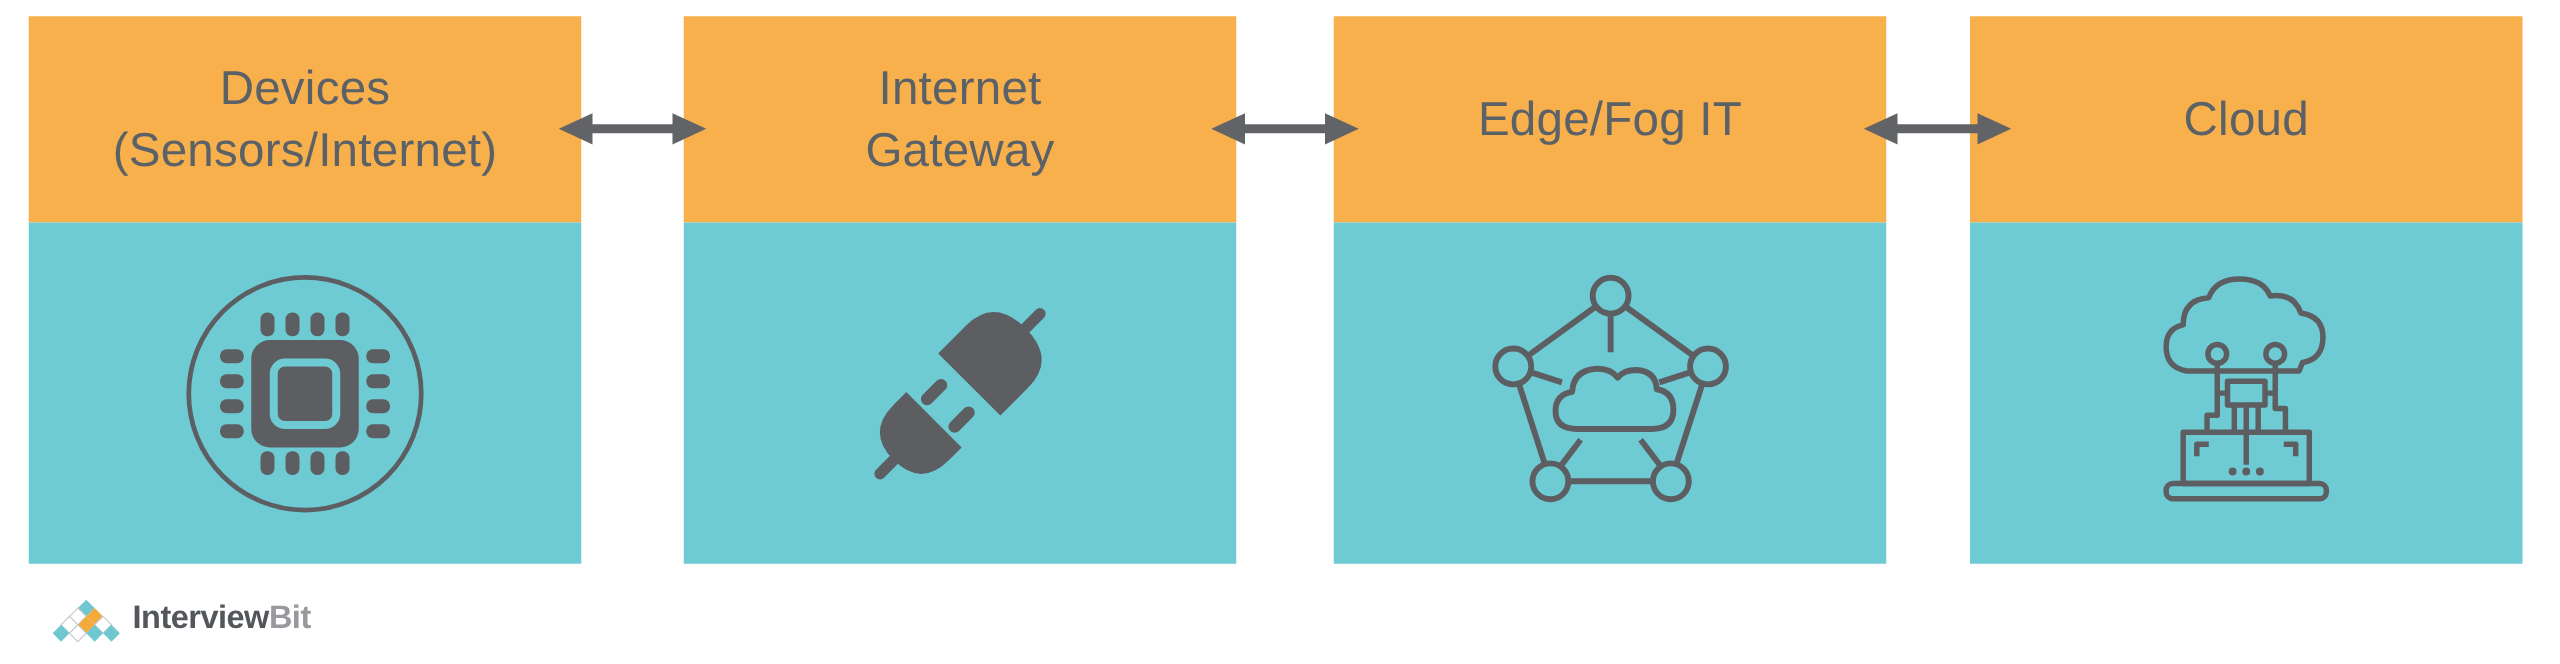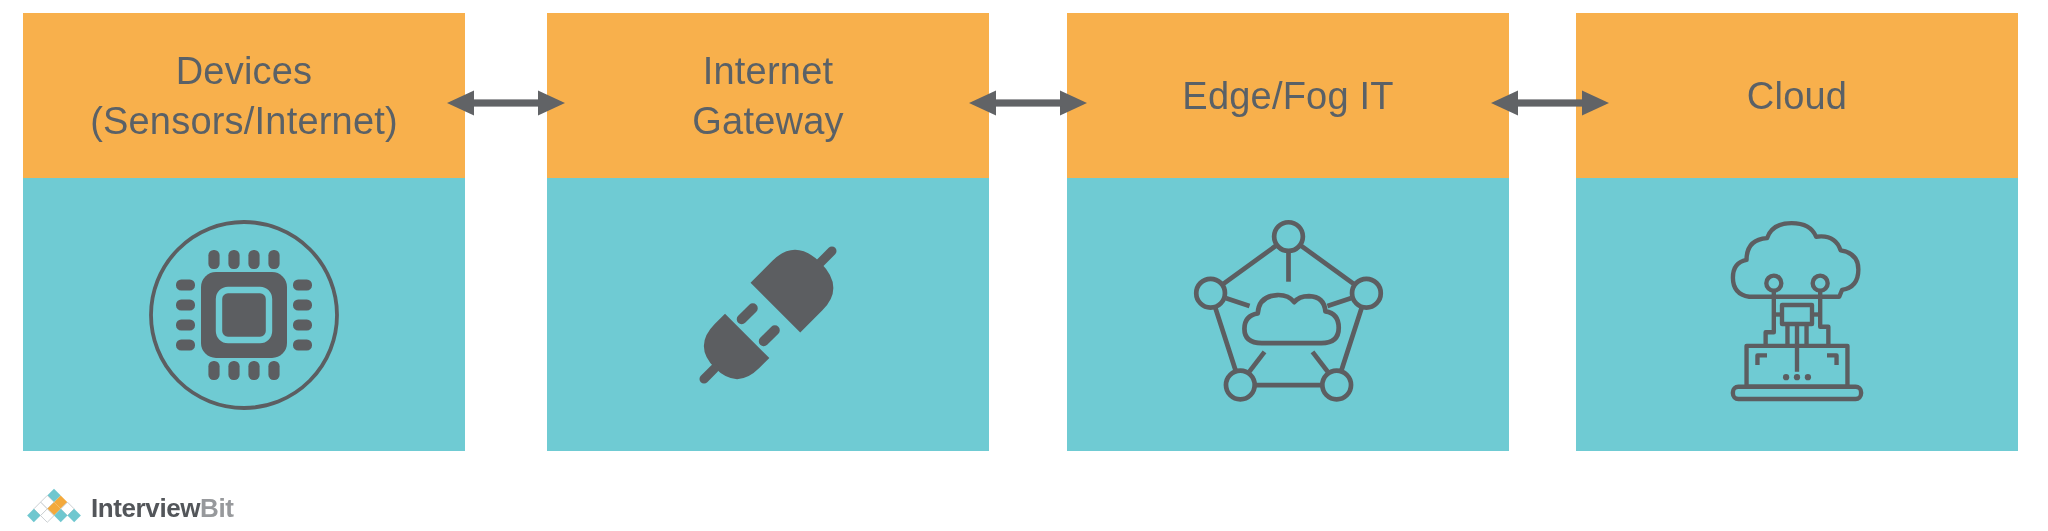--- a/index.html
+++ b/index.html
@@ -32,21 +32,21 @@
     height:273px;background:var(--body-teal);
     display:flex;align-items:center;justify-content:center;
   }
   .arrow{position:absolute;top:88px;width:118px;height:30px;}
   .arrow svg{display:block;width:100%;height:100%;}
   .arrow-fill{fill:var(--arrow-gray);}
   .icon-stroke{stroke:var(--icon-gray);fill:none;}
   .icon-fill{fill:var(--icon-gray);}
   .teal-fill{fill:var(--body-teal);}
   .teal-stroke{stroke:var(--body-teal);fill:none;}
-  .logo{position:absolute;left:26px;top:478px;height:46px;display:flex;align-items:flex-end;}
+  .logo{position:absolute;left:41px;top:478px;height:46px;display:flex;align-items:flex-start;}
   .logo-mark{width:56px;height:37px;margin-right:9px;}
   .logo-text{font-size:26px;font-weight:bold;letter-spacing:-.4px;white-space:nowrap;}
   .logo-primary{color:var(--logo-dark);}
   .logo-secondary{color:var(--logo-muted);}
   .d-teal{fill:var(--diamond-teal);}
   .d-orange{fill:var(--diamond-orange);}
   .d-white{fill:#fff;stroke:var(--diamond-border);stroke-width:1;}
 </style>
 </head>
 <body>

